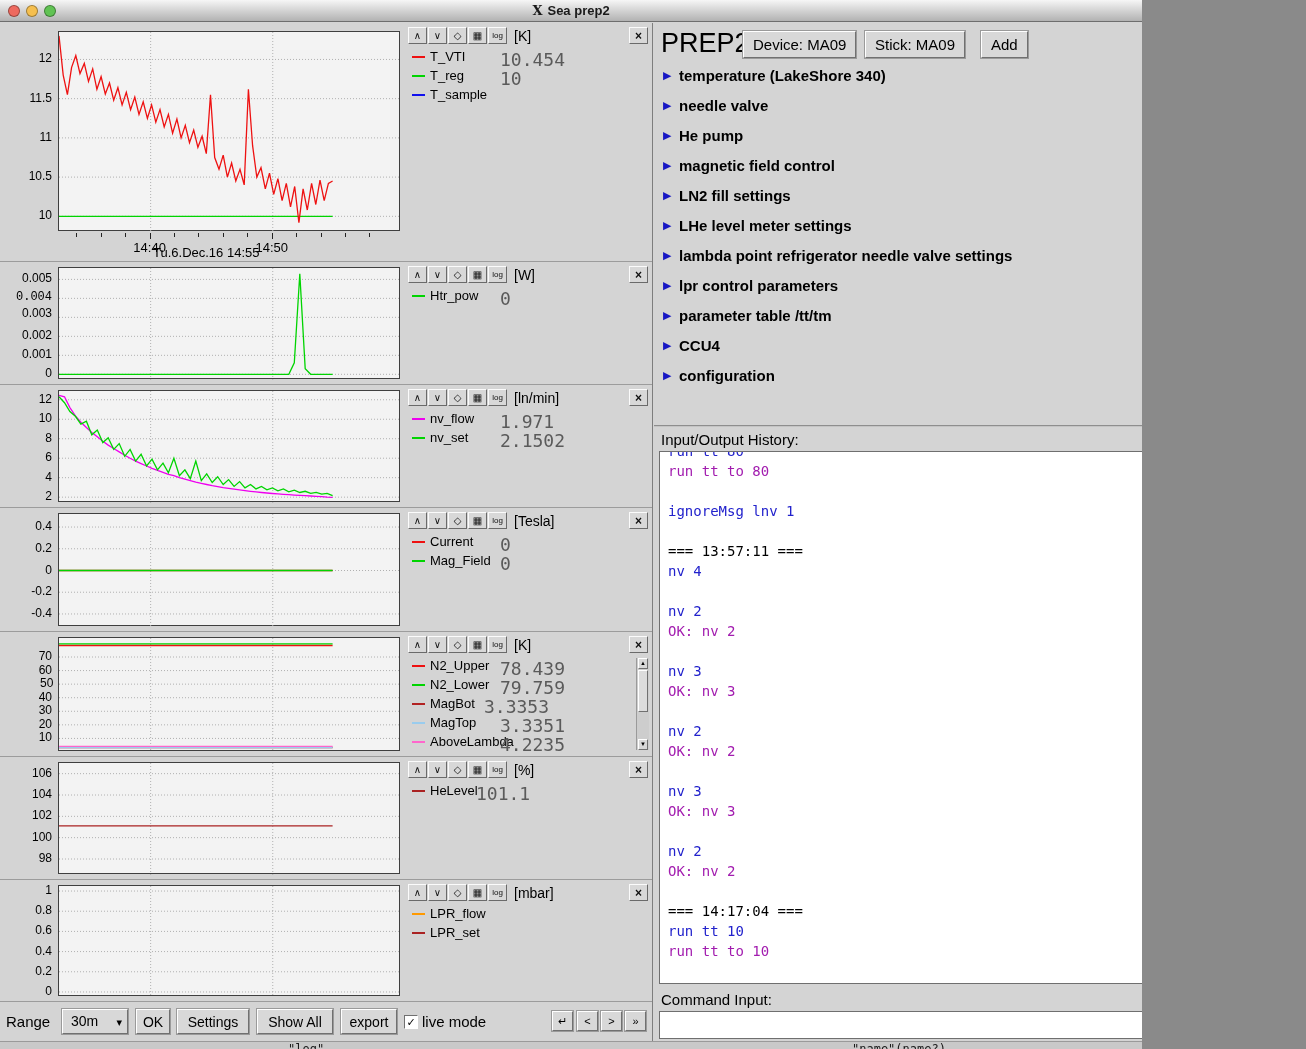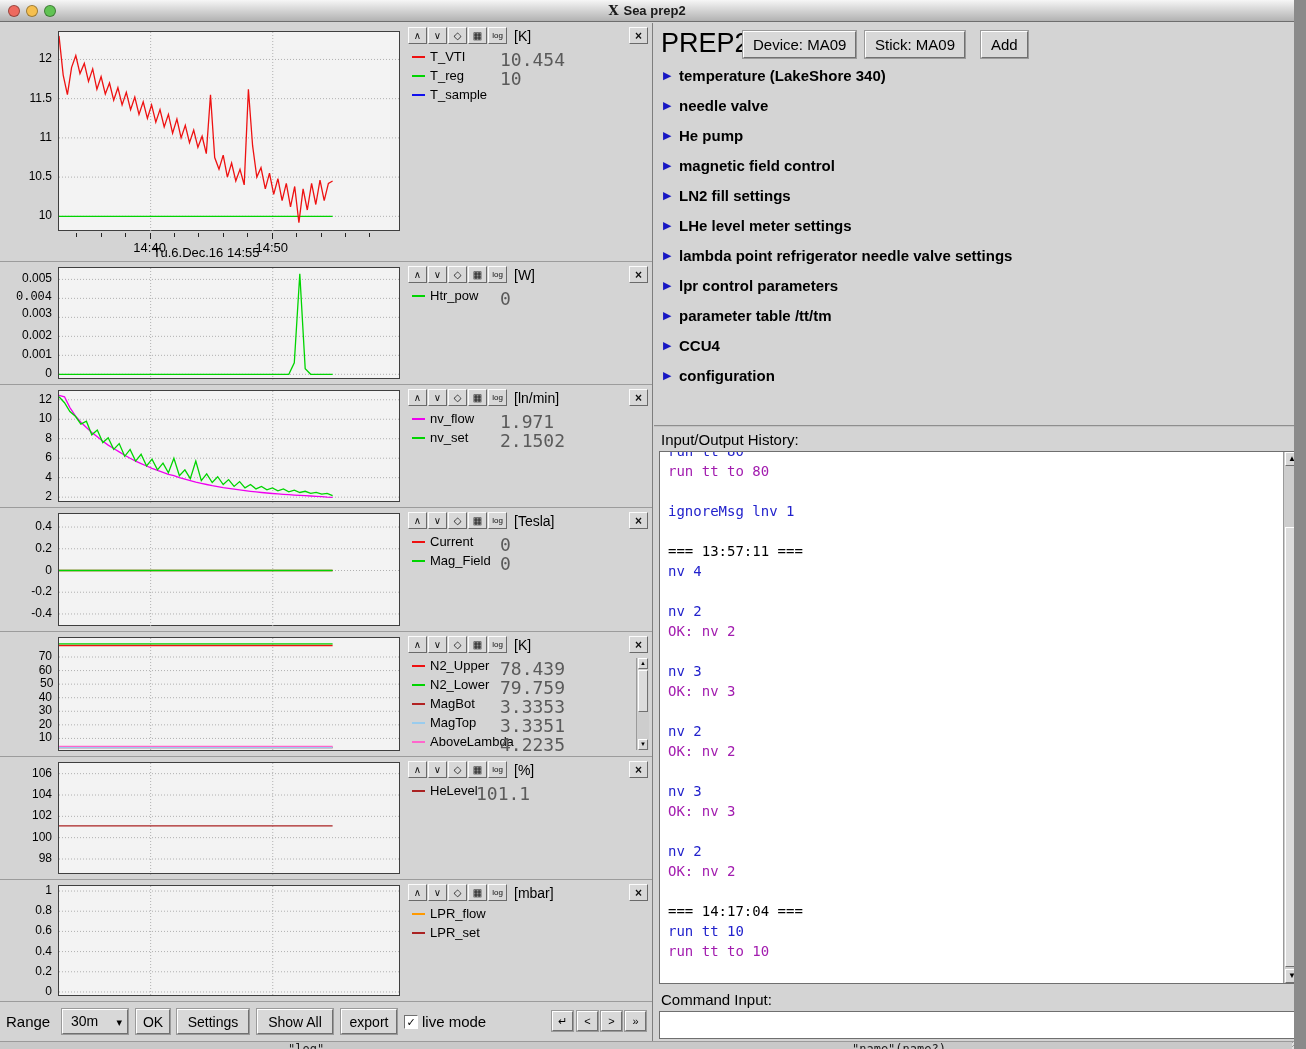--- a/index.html
+++ b/index.html
@@ -1,17 +1,17 @@
 <!DOCTYPE html>
 <html><head>
 <meta charset="utf-8">
 <style>
 *{margin:0;padding:0;box-sizing:border-box;}
 html,body{background:#8a8a8a;}
-.window{position:relative;width:1294px;height:1049px;background:#d4d4d4;overflow:hidden;font-family:"Liberation Sans",sans-serif;color:#000;}
+.window{position:relative;width:1142px;height:1049px;background:#d4d4d4;overflow:hidden;font-family:"Liberation Sans",sans-serif;color:#000;}
 .titlebar{position:absolute;top:0;left:0;right:0;height:22px;background:linear-gradient(#f6f6f6,#d0d0d0 55%,#b2b2b2);border-bottom:1px solid #6e6e6e;}
 .tl{position:absolute;top:5px;width:12px;height:12px;border-radius:50%;border:1px solid rgba(0,0,0,.35);}
 .tl.red{left:8px;background:#ee6a5f;}
 .tl.yellow{left:26px;background:#f5bf4f;}
 .tl.green{left:44px;background:#61c354;}
 .wtitle{text-align:center;line-height:21px;font-size:13px;font-weight:bold;color:#1a1a1a;}
 .x11{font-family:"DejaVu Serif",serif;font-weight:bold;margin-right:5px;}
 .left-col{position:absolute;left:0;top:23px;width:653px;height:1026px;background:#d4d4d4;border-right:1px solid #7e7e7e;}
 .chart-row{position:relative;border-bottom:1px solid #9c9c9c;background:#d4d4d4;}
 .plotbox{position:absolute;background:#f3f3f3;border:1px solid #3f3f3f;}
@@ -249,21 +249,21 @@
           <div class="unit" style="left: 514px; top: 5px;">[K]</div>
           <button class="cbtn closebtn" style="left: 629px; top: 4px;">×</button>
           <div class="ldash" style="left: 412px; top: 33px; background: rgb(238, 17, 17);"></div>
           <div class="lname" style="left: 430px; top: 26px;">N2_Upper</div>
           <div class="lval" style="left: 500px; top: 26px;">78.439</div>
           <div class="ldash" style="left: 412px; top: 52px; background: rgb(0, 212, 0);"></div>
           <div class="lname" style="left: 430px; top: 45px;">N2_Lower</div>
           <div class="lval" style="left: 500px; top: 45px;">79.759</div>
           <div class="ldash" style="left: 412px; top: 71px; background: rgb(178, 34, 34);"></div>
           <div class="lname" style="left: 430px; top: 64px;">MagBot</div>
-          <div class="lval" style="left: 500px; top: 64px;">3.3353</div>
+          <div class="lval" style="left: 484px; top: 64px;">3.3353</div>
           <div class="ldash" style="left: 412px; top: 90px; background: rgb(153, 204, 238);"></div>
           <div class="lname" style="left: 430px; top: 83px;">MagTop</div>
           <div class="lval" style="left: 500px; top: 83px;">3.3351</div>
           <div class="ldash" style="left: 412px; top: 109px; background: rgb(255, 102, 204);"></div>
           <div class="lname" style="left: 430px; top: 102px;">AboveLambda</div>
           <div class="lval" style="left: 500px; top: 102px;">4.2235</div>
           <div class="vscroll mini" style="inset: 26px auto auto 636px; height: 92px;">
             <span class="sarrow" style="top: 0px;">▲</span>
             <div class="sthumb" style="top: 12px; height: 42px;"></div>
             <span class="sarrow" style="bottom: 0px;">▼</span>

